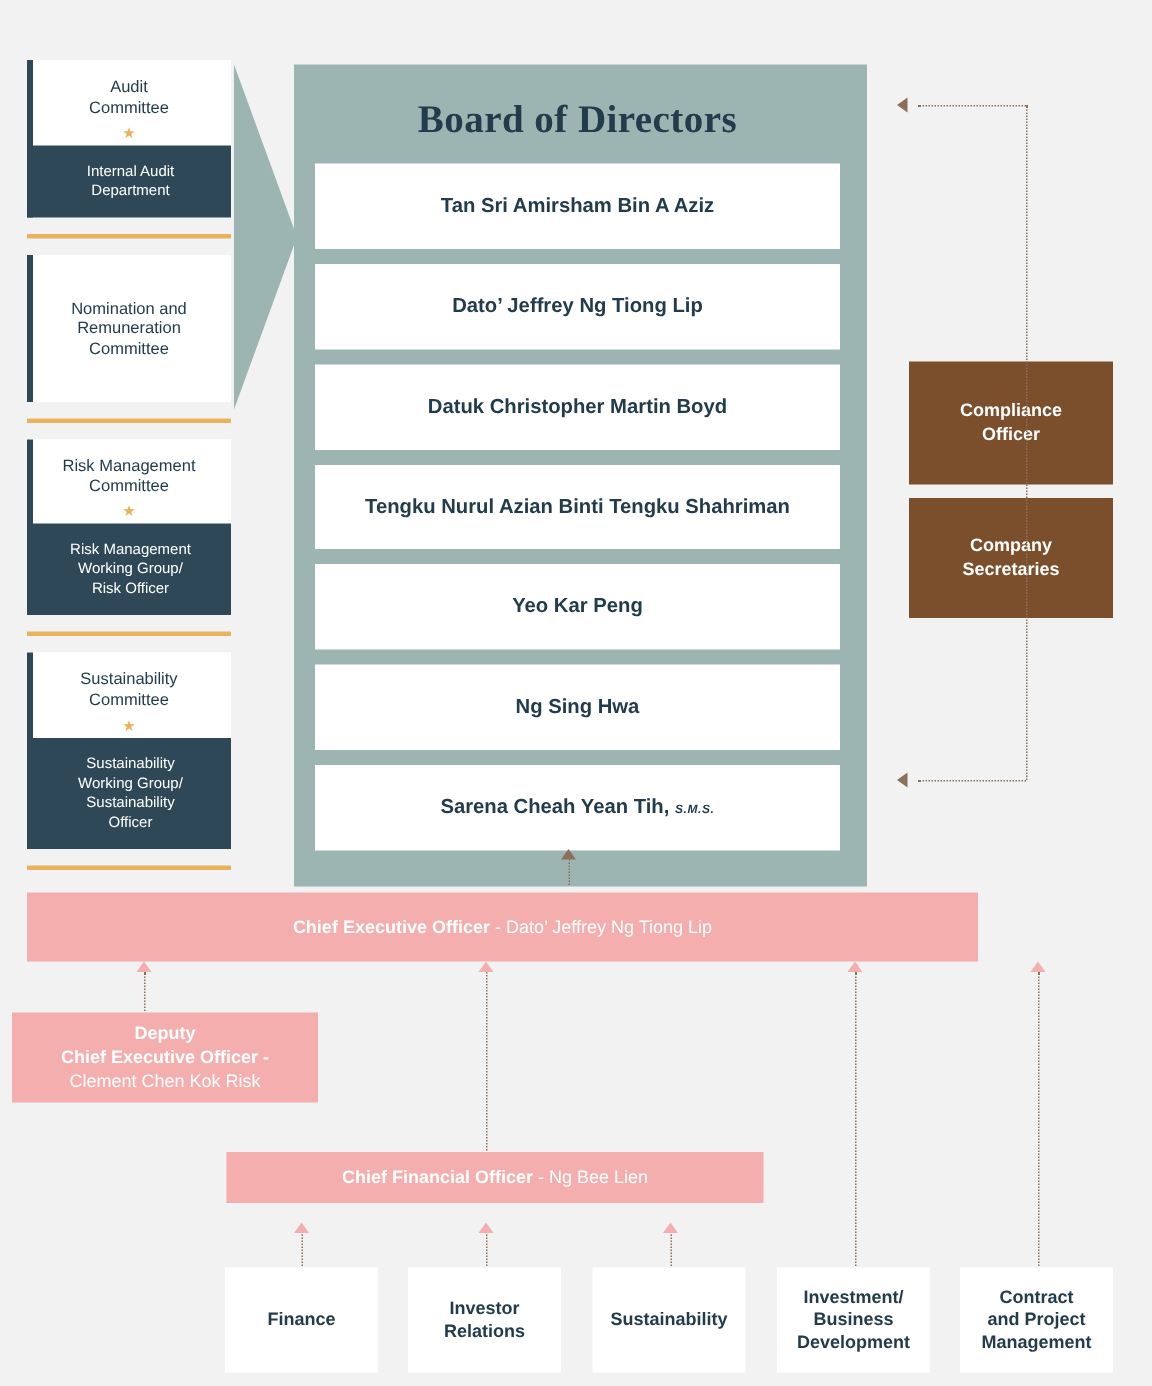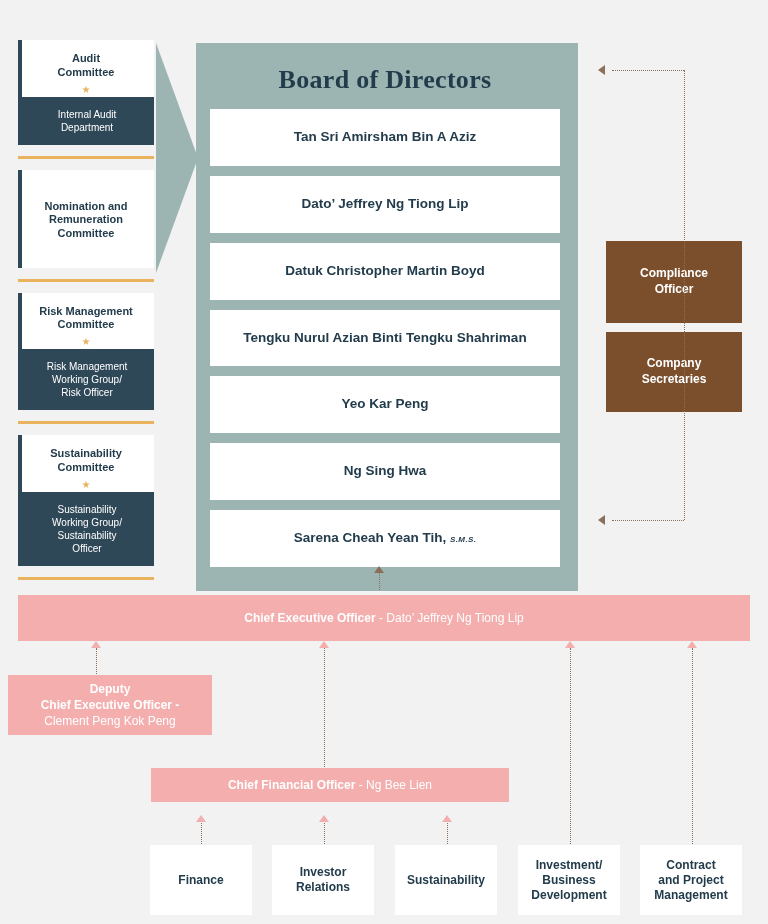--- a/index.html
+++ b/index.html
@@ -36,21 +36,21 @@
   .committee-block .accent {
     position: absolute;
     left: 0;
     top: 0;
     bottom: 0;
     width: 4px;
     background: #2f4858;
   }
   .committee-title {
     text-align: center;
-    font-weight: bold;
+    font-weight: normal;
     font-size: 11px;
     color: #223c4c;
     line-height: 1.25;
     padding: 12px 6px 11px 6px;
     background: #ffffff;
   }
   .committee-star {
     display: block;
     text-align: center;
     color: #e8b35c;
@@ -149,21 +149,21 @@
     font-weight: bold;
     font-size: 12px;
     line-height: 1.35;
   }
   .pink .light {
     font-weight: normal;
   }
   #ceo-box {
     left: 18px;
     top: 595px;
-    width: 732px;
+    width: 634px;
     height: 46px;
   }
   #deputy-ceo-box {
     left: 8px;
     top: 675px;
     width: 204px;
     height: 60px;
   }
   #cfo-box {
     left: 151px;
@@ -296,21 +296,21 @@
   <div class="arrow-up brown" style="left:374px; top:566px;"></div>
 
   <div class="pink" id="ceo-box">
     <div class="pink-inner"><span>Chief Executive Officer</span><span class="light"> - </span><span class="light">Dato’ Jeffrey Ng Tiong Lip</span></div>
   </div>
 
   <div class="vline" style="left:96px; top:648px; height:26px;"></div>
   <div class="arrow-up" style="left:91px; top:641px;"></div>
 
   <div class="pink" id="deputy-ceo-box">
-    <div class="pink-inner"><span>Deputy<br>Chief Executive Officer -</span><br><span class="light">Clement Peng Kok Peng</span></div>
+    <div class="pink-inner"><span>Deputy<br>Chief Executive Officer -</span><br><span class="light">Clement Chen Kok Risk</span></div>
   </div>
 
   <div class="vline" style="left:324px; top:648px; height:119px;"></div>
   <div class="arrow-up" style="left:319px; top:641px;"></div>
 
   <div class="pink" id="cfo-box">
     <div class="pink-inner"><span>Chief Financial Officer</span><span class="light"> - </span><span class="light">Ng Bee Lien</span></div>
   </div>
 
   <div class="vline" style="left:570px; top:648px; height:196px;"></div>

